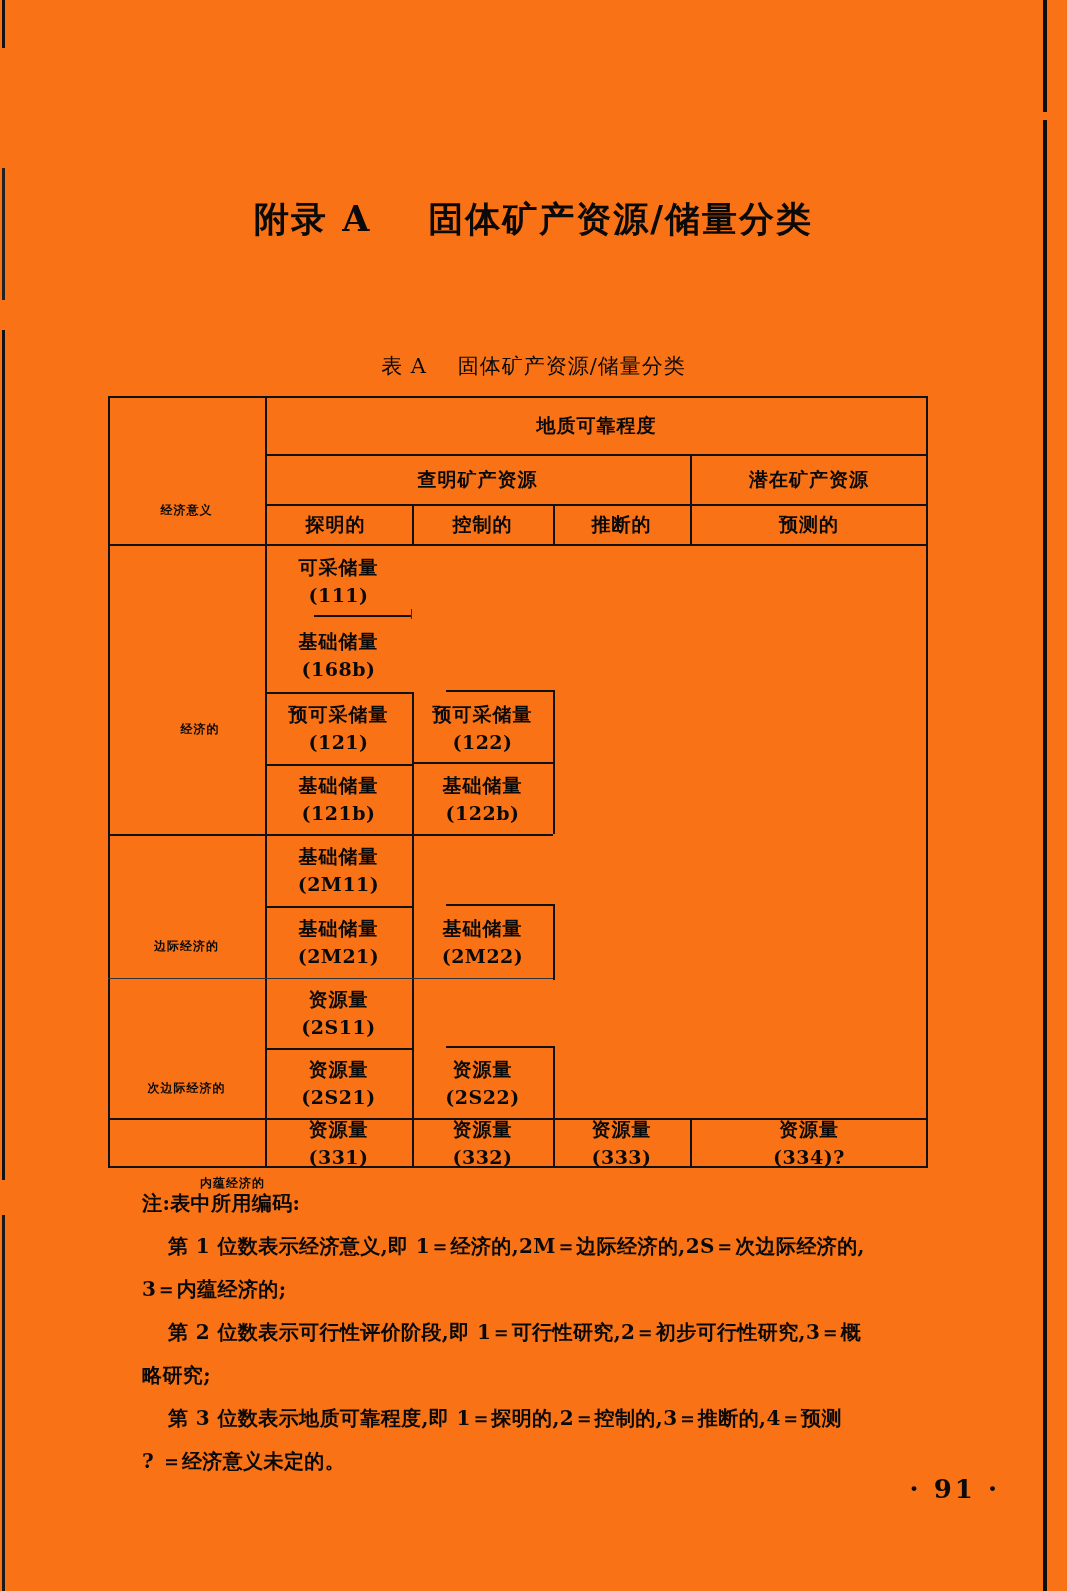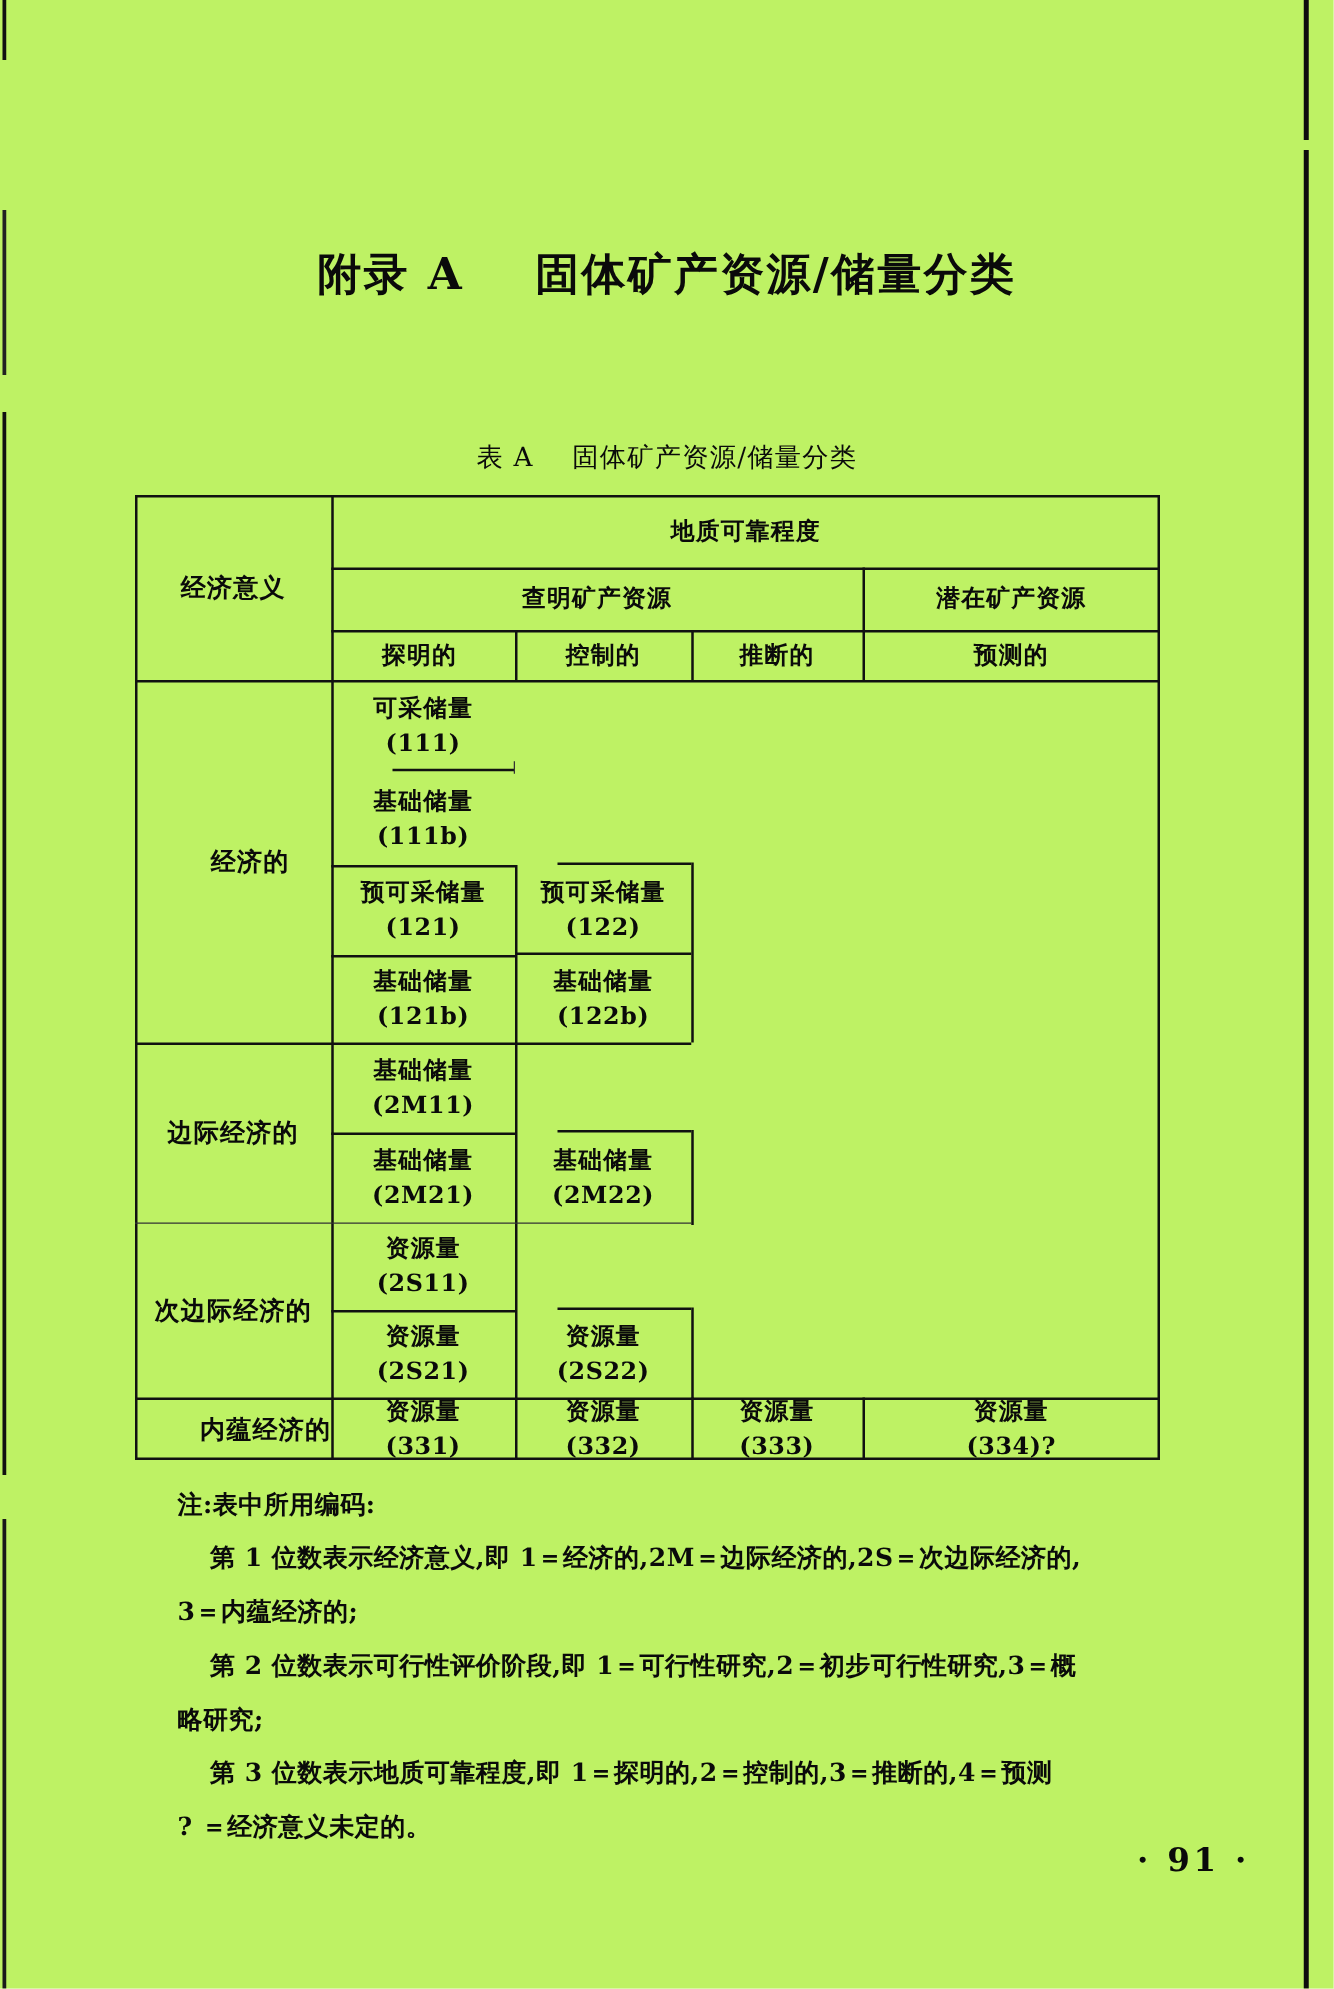--- a/index.html
+++ b/index.html
@@ -10,21 +10,21 @@
   }
   body {
     font-family: "DejaVu Serif", "Liberation Serif", serif;
     color: #0a0a0a;
   }
   #page {
     position: relative;
     width: 1067px;
     height: 1591px;
     overflow: hidden;
-    background: #bef264;
+    background: #f97316;
   }
 
   
   .scan-edge-left {
     position: absolute;
     left: 2px;
     top: 0px;
     width: 3px;
     height: 1591px;
     background: linear-gradient(to bottom,
@@ -104,21 +104,21 @@
     align-items: center;
     justify-content: center;
     text-align: center;
     font-size: 19px;
     font-weight: 700;
     letter-spacing: 1px;
     line-height: 1.5;
     white-space: pre;
   }
   .cell .code { letter-spacing: 0.5px; }
-  .cell.big { font-size: 20px; }
+  .cell.big { font-size: 12px; margin-top: 40px; }
 
   
   #notes {
     position: absolute;
     left: 142px;
     top: 1182px;
     width: 830px;
     font-size: 20px;
     font-weight: 700;
     line-height: 43px;
@@ -198,21 +198,21 @@
     <div class="cell" style="left:157px; top:148px; width:147px; height:74px;">
       <span>可采储量</span>
       <span class="code">(111)</span>
     </div>
 
     <div class="hl" style="left:206px; top:219px; width:98px;"></div>
     <div class="vl thin" style="left:303px; top:213px; height:10px;"></div>
 
     <div class="cell" style="left:157px; top:222px; width:147px; height:74px;">
       <span>基础储量</span>
-      <span class="code">(111b)</span>
+      <span class="code">(168b)</span>
     </div>
 
     <div class="hl" style="left:157px; top:296px; width:147px;"></div>
 
     <div class="hl" style="left:338px; top:294px; width:107px;"></div>
 
     <div class="vl" style="left:304px; top:296px; height:476px;"></div>
 
     <div class="vl" style="left:445px; top:294px; height:144px;"></div>
 

